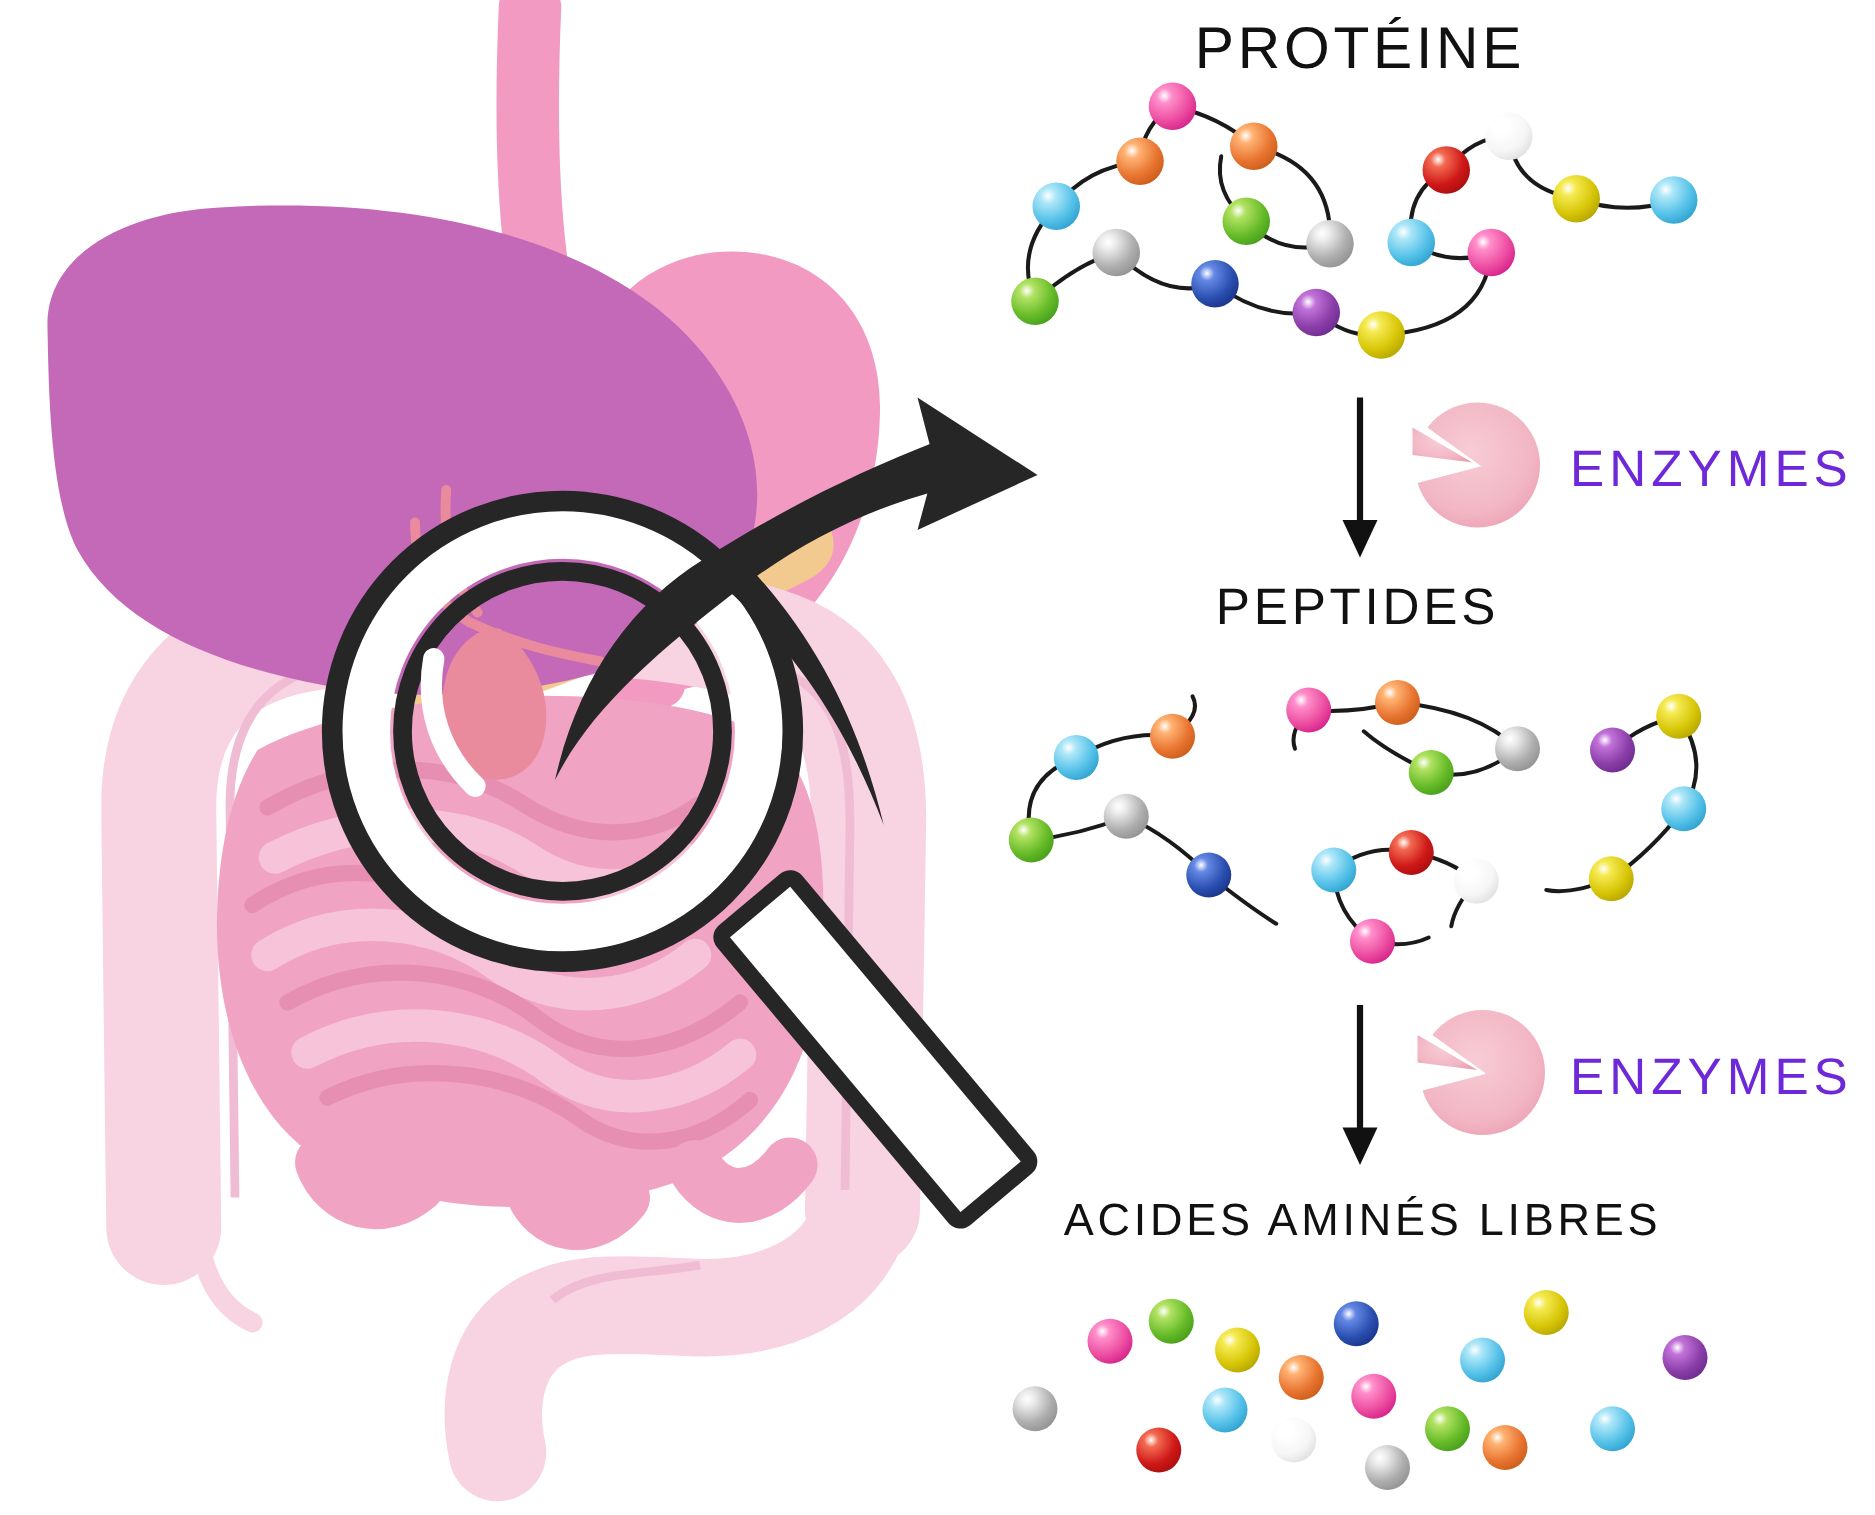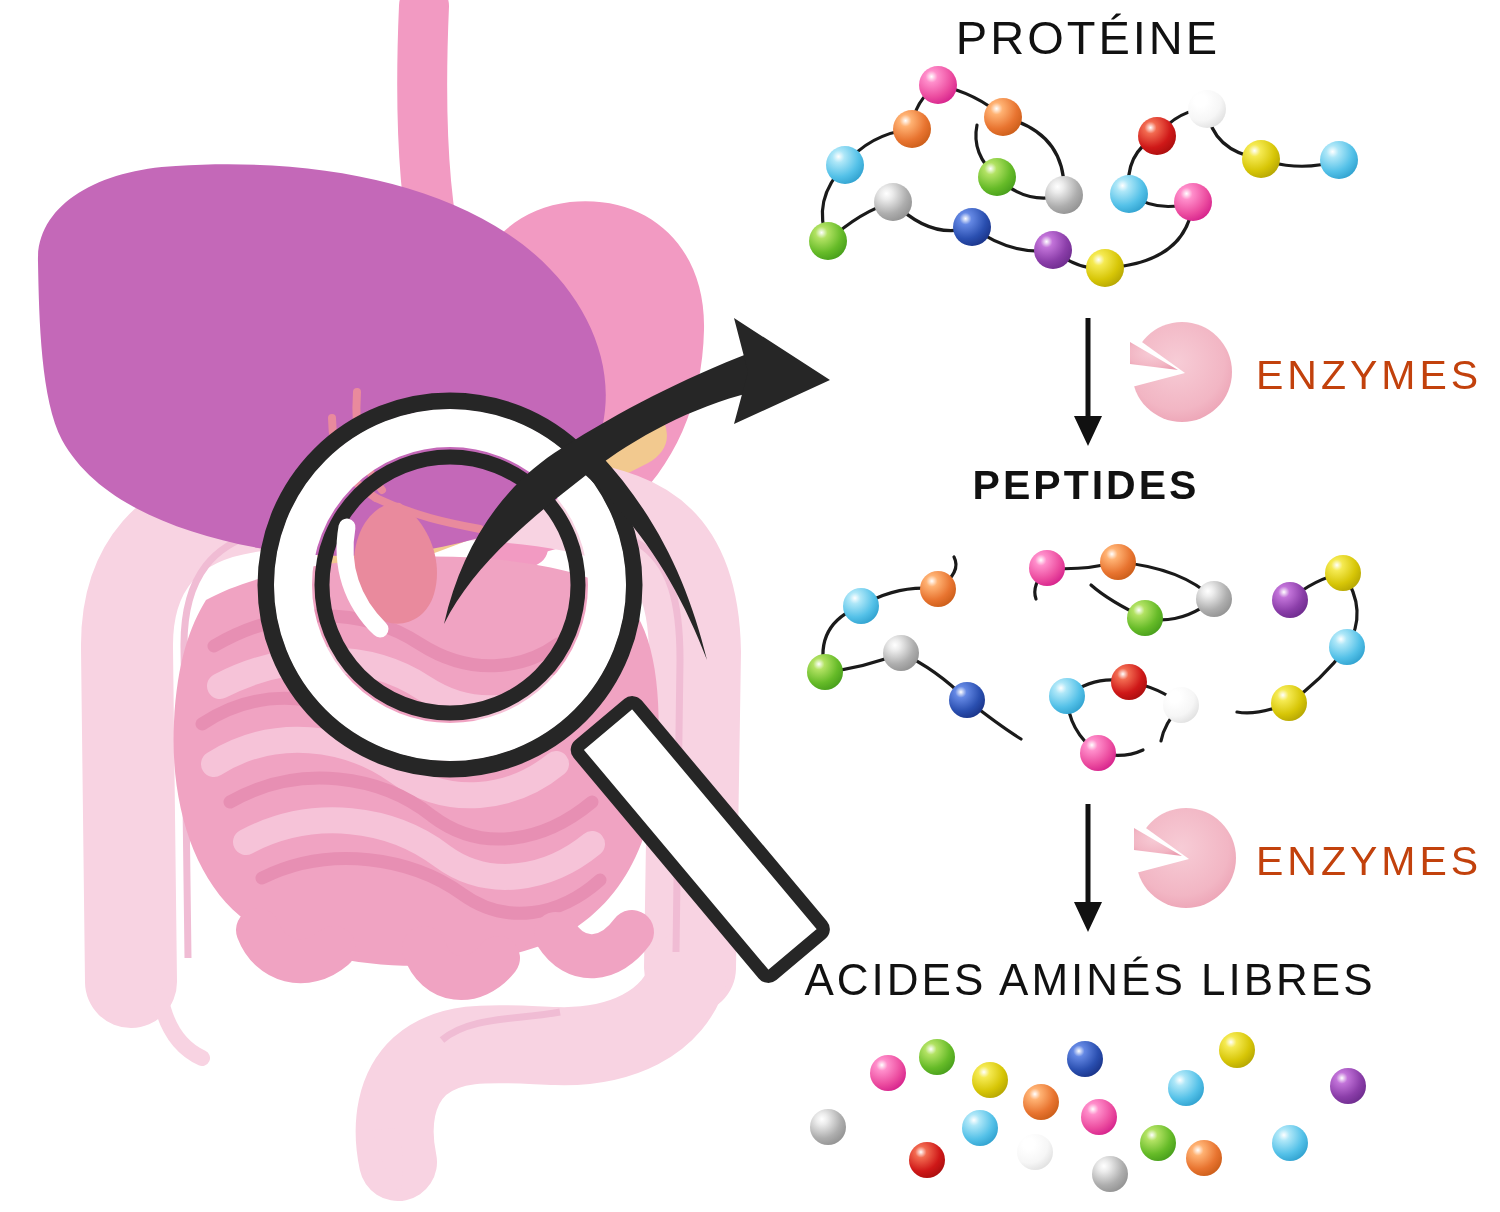--- a/index.html
+++ b/index.html
@@ -6,23 +6,23 @@
   body{width:1500px;height:1212px;position:relative;overflow:hidden;
        font-family:"Liberation Sans",sans-serif;}
   svg{display:block;}
   #illustration{position:absolute;left:0;top:0;z-index:1;}
   #chains{position:absolute;left:0;top:0;z-index:2;}
   #beads{position:absolute;inset:0;z-index:3;pointer-events:none;}
   .bead{position:absolute;border-radius:50%;}
   .title{position:absolute;z-index:4;color:#111;text-align:center;
          letter-spacing:3px;line-height:1.1;white-space:nowrap;}
   #title-protein{left:788px;top:12px;width:600px;font-size:47px;}
-  #title-peptides{left:786px;top:463px;width:600px;font-size:41px;font-weight:bold;}
-  #title-aa{left:740px;top:956px;width:700px;font-size:44px;}
-  .enzyme-label{position:absolute;color:#c2410c;font-size:41px;letter-spacing:4px;line-height:1;}
+  #title-peptides{left:786px;top:463px;width:600px;font-size:41px;}
+  #title-aa{left:740px;top:956px;width:700px;font-size:36px;}
+  .enzyme-label{position:absolute;color:#6d28d9;font-size:41px;letter-spacing:4px;line-height:1;}
   #enz1-label{left:1256px;top:355px;}
   #enz2-label{left:1256px;top:841px;}
   .down-arrow{position:absolute;}
   #arrow1{left:1071px;top:316px;}
   #arrow2{left:1071px;top:802px;}
   .pacman{position:absolute;}
   #pac1{left:1128px;top:318px;}
   #pac2{left:1132px;top:804px;}
 </style>
 </head>

